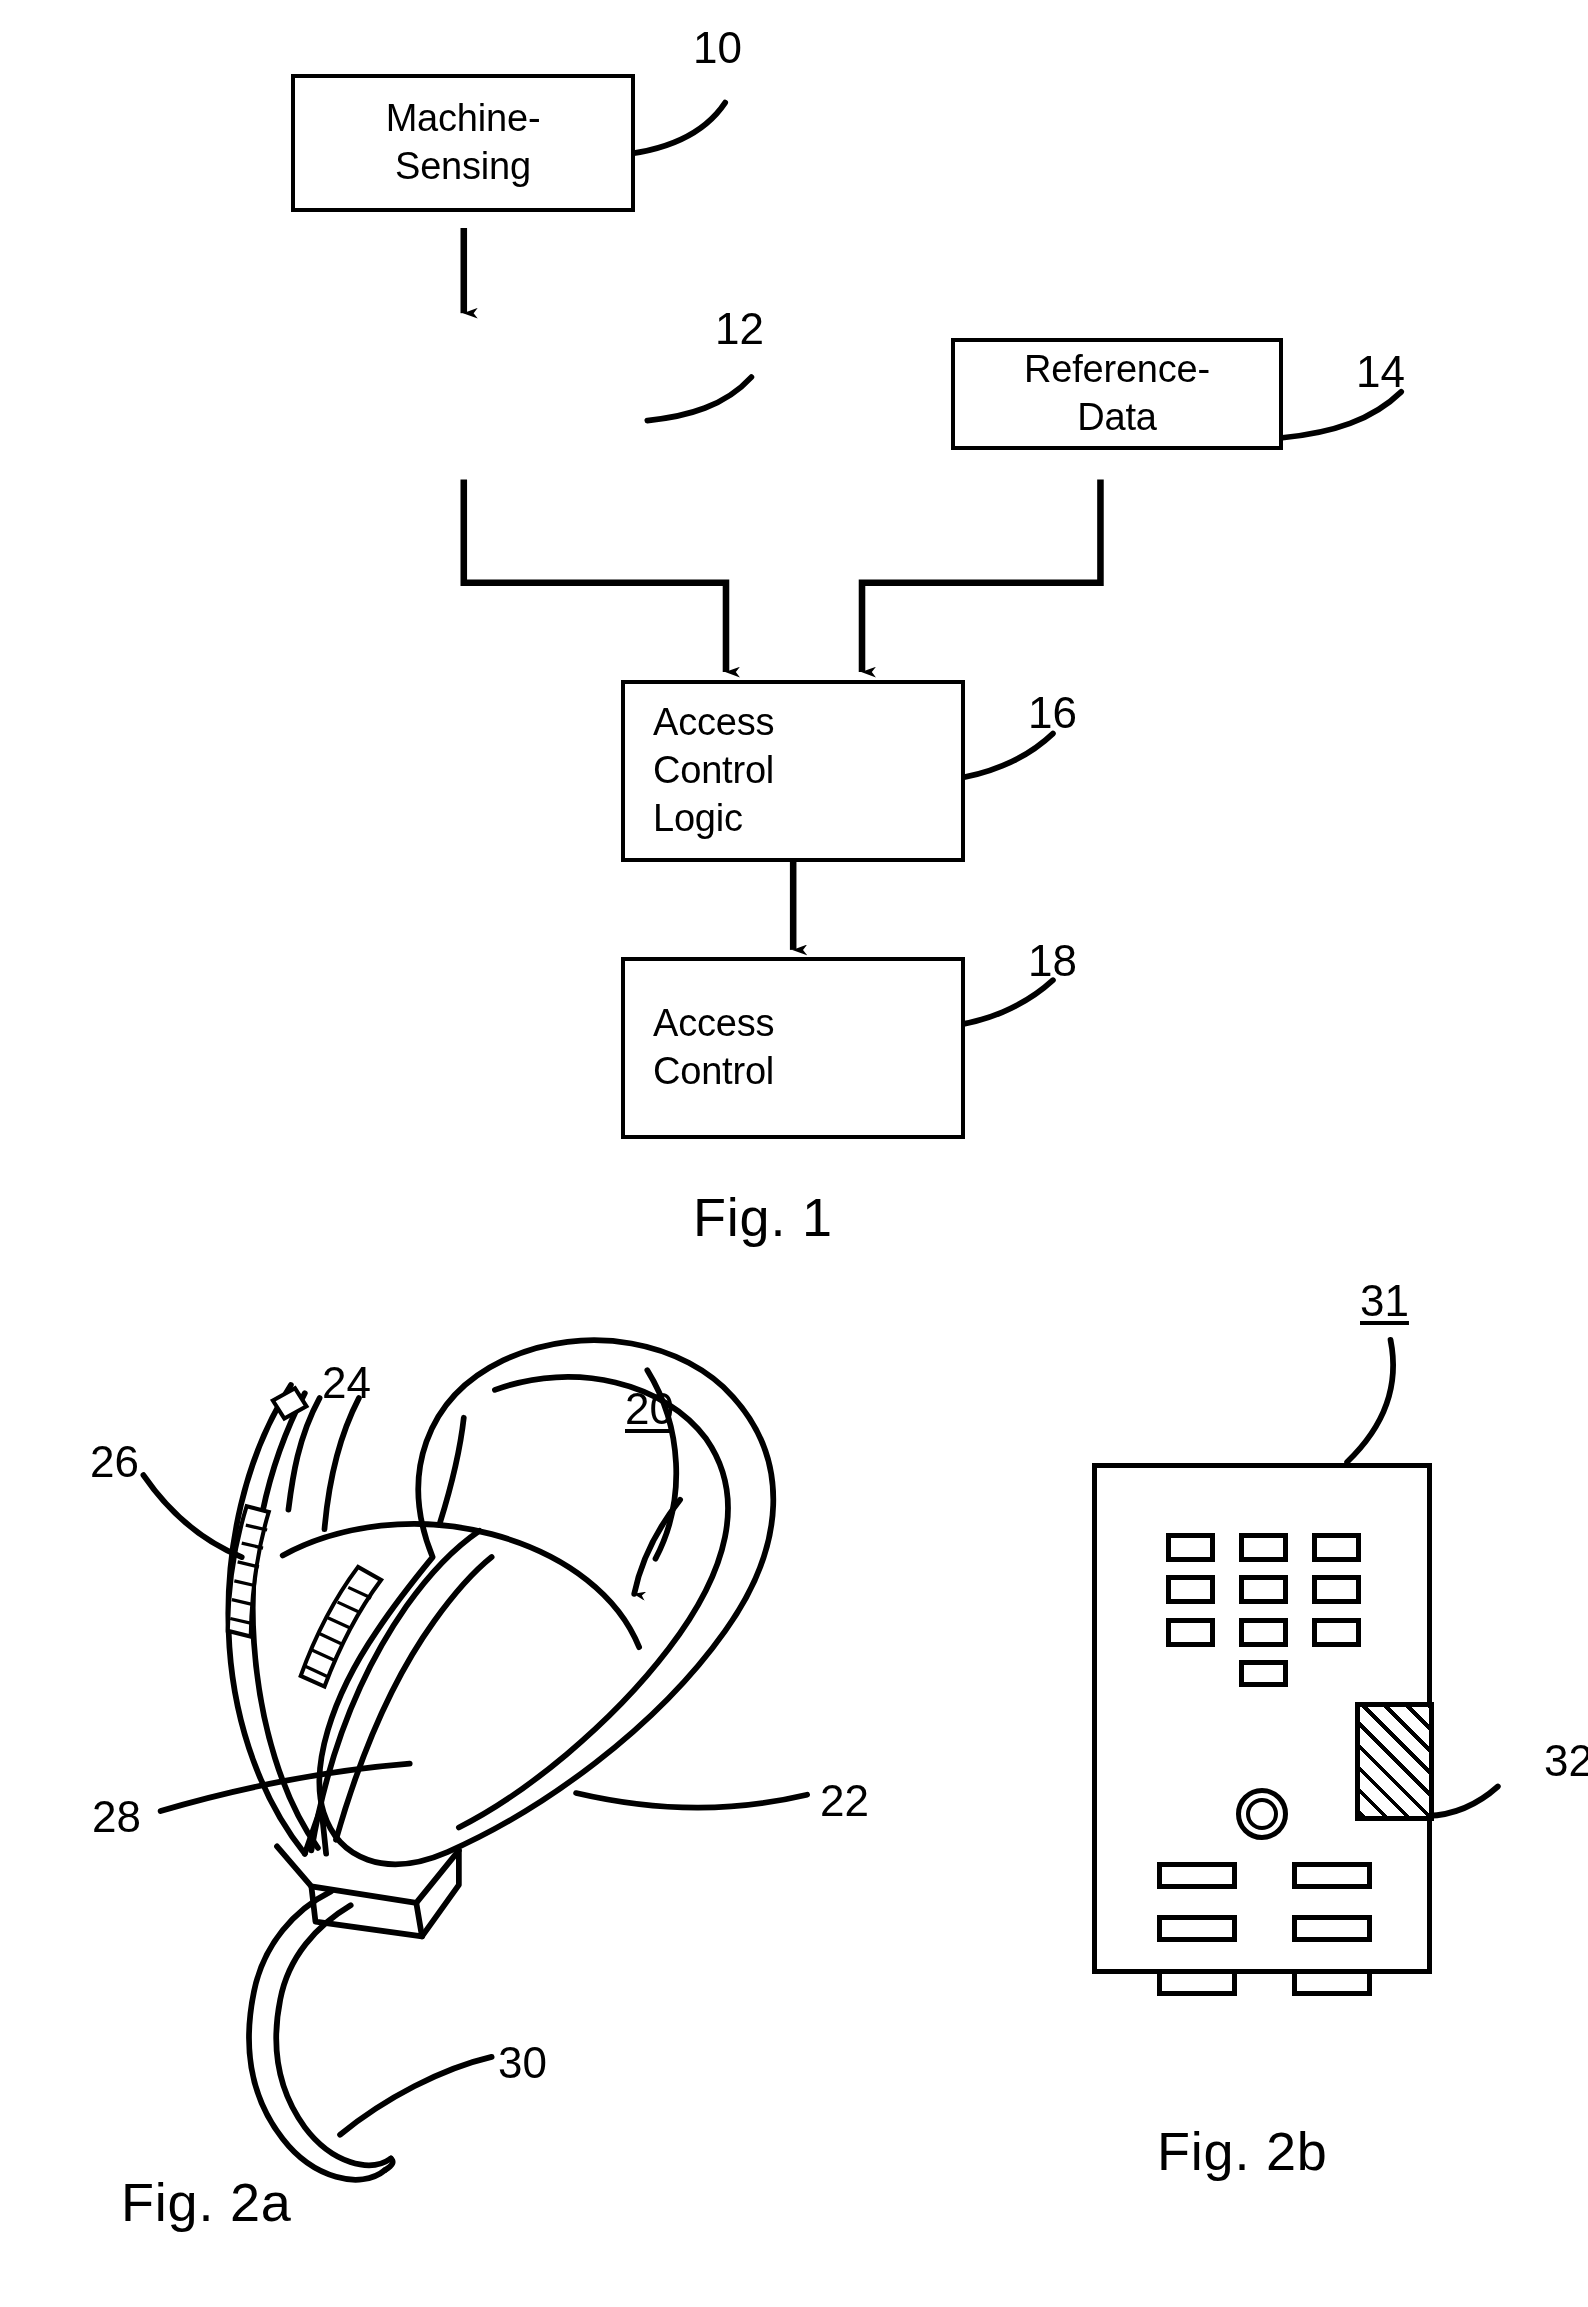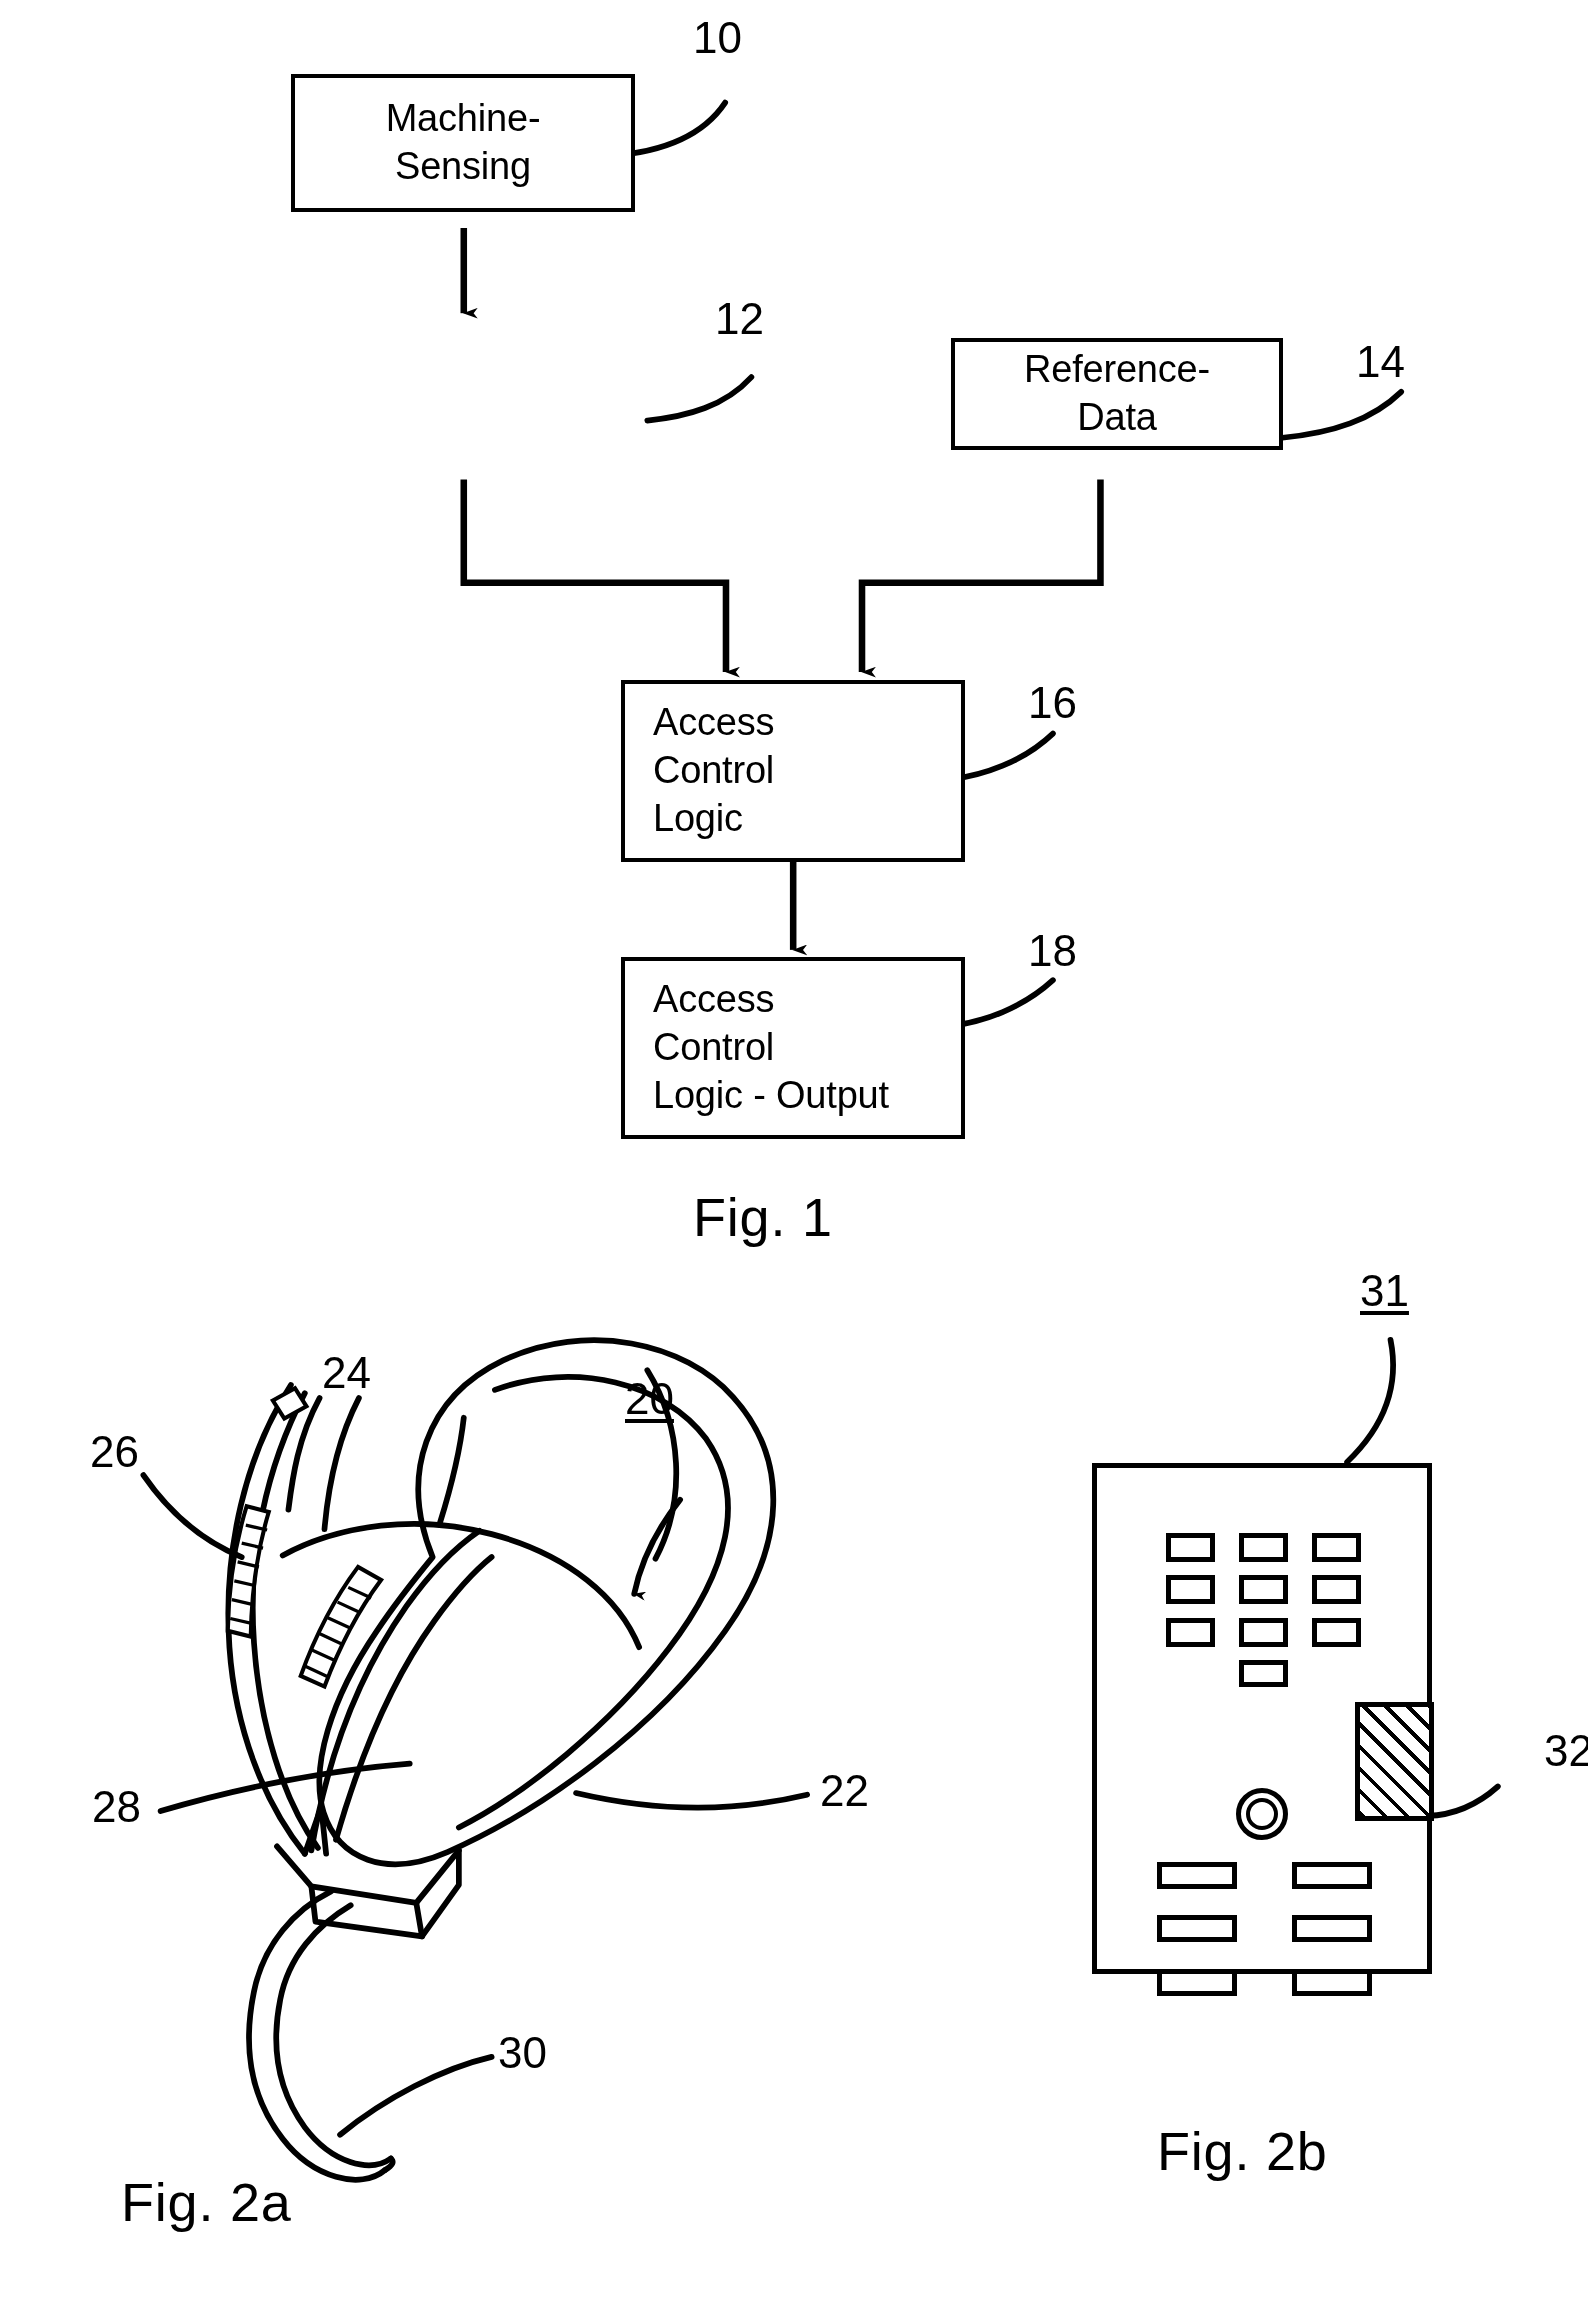--- a/index.html
+++ b/index.html
@@ -45,20 +45,21 @@
     padding-left: 0;
     text-align: center;
   }
   .fbox .ln { white-space: pre; }
 
   .reflbl {
     position: absolute;
     font-size: 44px;
     line-height: 1;
     letter-spacing: 0px;
+    margin-top: 10px;
   }
   .reflbl.und { text-decoration: underline; text-underline-offset: 4.9px; }
 
   .figcap {
     position: absolute;
     font-size: 54px;
     line-height: 1;
     letter-spacing: 0.8px;
   }
 
@@ -256,21 +257,20 @@
   <div class="fbox" style="left:621px; top:680px; width:344px; height:182px;">
     <span class="ln">Access</span>
     <span class="ln">Control</span>
     <span class="ln">Logic</span>
   </div>
   <div class="reflbl" style="left:1028px; top:681px;">16</div>
 
   <div class="fbox" style="left:621px; top:957px; width:344px; height:182px;">
     <span class="ln">Access</span>
     <span class="ln">Control</span>
-    <span class="ln">Logic - Output</span>
   </div>
   <div class="reflbl" style="left:1028px; top:929px;">18</div>
 
   <div class="figcap" style="left:693px; top:1190px;">Fig. 1</div>
 
   <div class="reflbl" style="left:322px; top:1351px;">24</div>
   <div class="reflbl und" style="left:625px; top:1377px;">20</div>
   <div class="reflbl" style="left:90px; top:1430px;">26</div>
   <div class="reflbl" style="left:92px; top:1785px;">28</div>
   <div class="reflbl" style="left:820px; top:1769px;">22</div>

